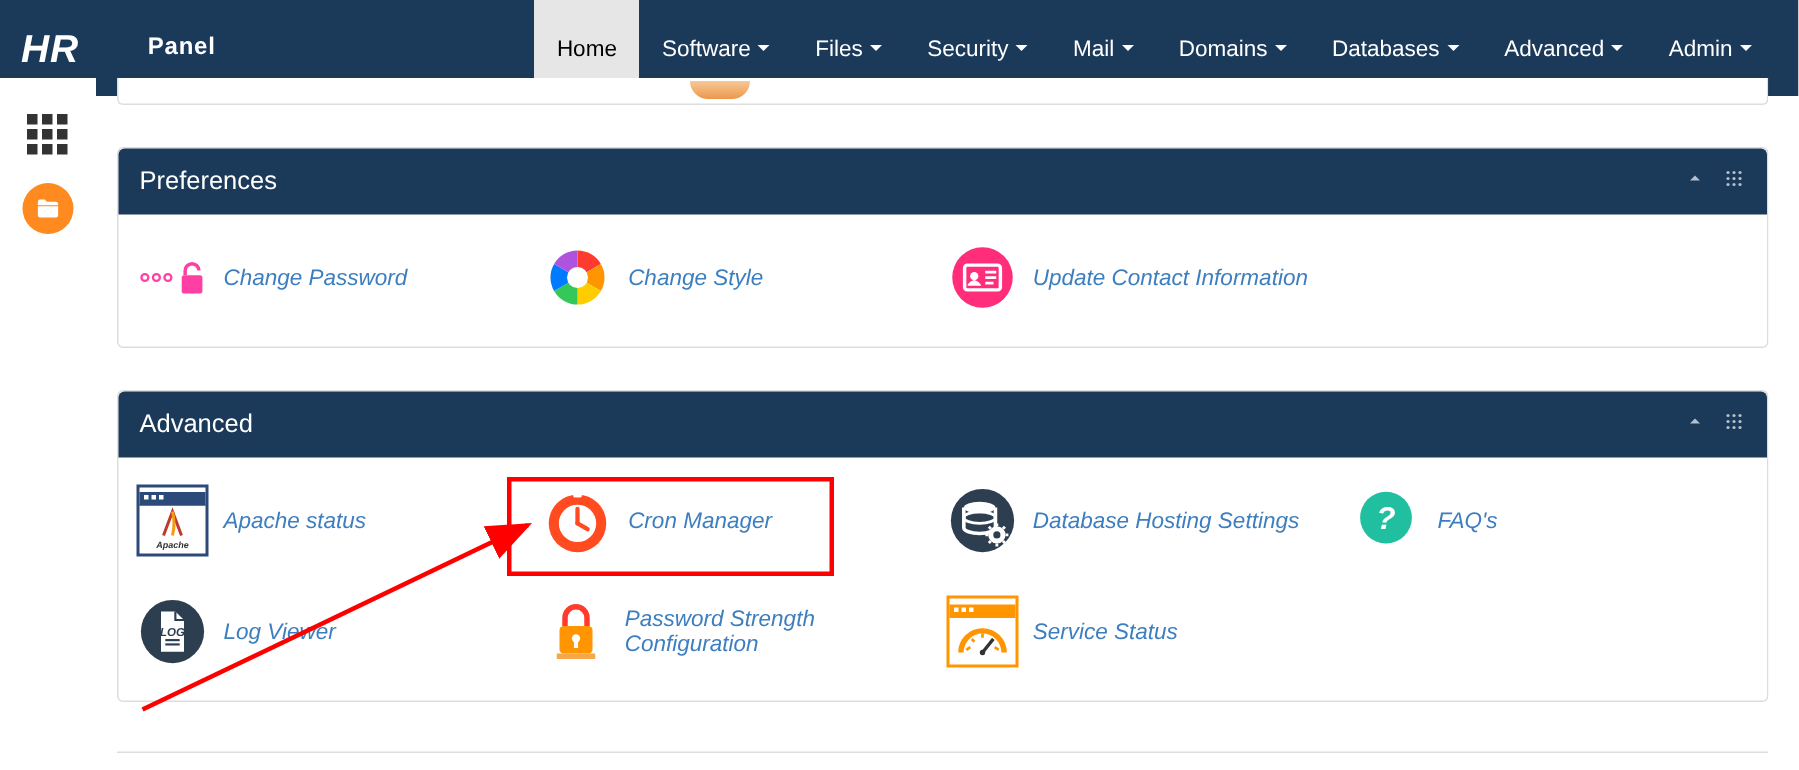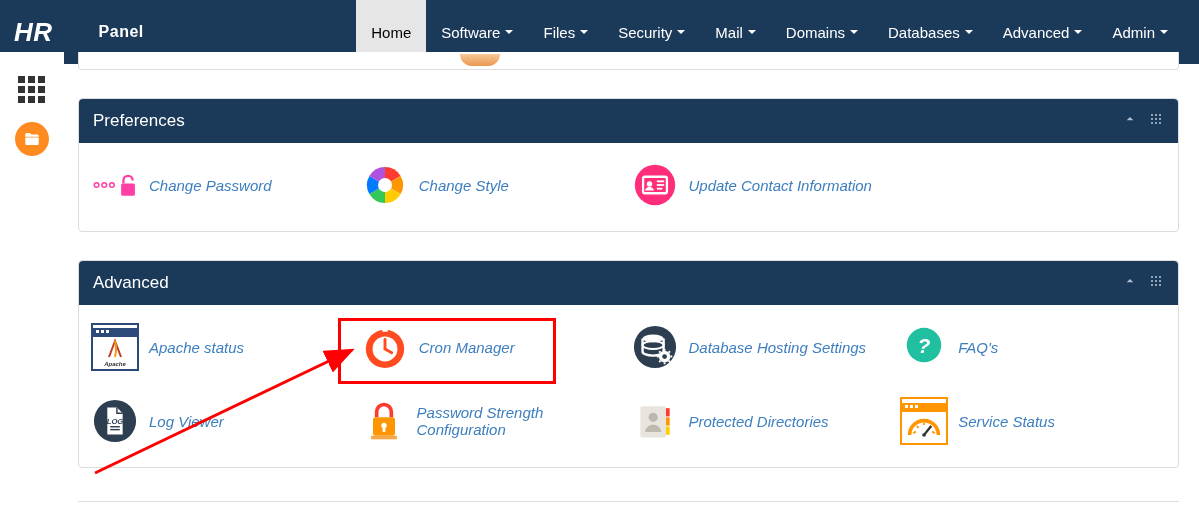--- a/index.html
+++ b/index.html
@@ -411,33 +411,20 @@
             <path d="M16 20v-6a8 8 0 0 1 16 0v6" fill="none" stroke="#ff3b30" stroke-width="4"></path>
             <rect x="12" y="20" width="24" height="20" rx="3" fill="#ff9500"></rect>
             <rect x="10" y="40" width="28" height="4" fill="#f4a84a"></rect>
             <circle cx="24" cy="29" r="3" fill="#fff"></circle>
             <rect x="22.5" y="30" width="3" height="6" fill="#fff"></rect>
           </svg>
         </div>
         <span class="item-label">Password Strength Configuration</span>
       </div>
 
-      <div class="item">
-        <div class="item-icon">
-          <svg width="44" height="44" viewBox="0 0 48 48">
-            <rect x="8" y="8" width="28" height="34" rx="2" fill="#e9e4de"></rect>
-            <rect x="36" y="10" width="4" height="9" fill="#ff3b30"></rect>
-            <rect x="36" y="20" width="4" height="9" fill="#ff9500"></rect>
-            <rect x="36" y="30" width="4" height="9" fill="#ffcc00"></rect>
-            <circle cx="22" cy="20" r="5" fill="#bfb8ae"></circle>
-            <path d="M13 36c1-6 6-8 9-8s8 2 9 8" fill="#bfb8ae"></path>
-          </svg>
-        </div>
-        <span class="item-label">Protected Directories</span>
-      </div>
 
       <div class="item">
         <div class="item-icon" style="border:2px solid #ff9500;border-radius:0;background:#fff;flex-direction:column;">
           <div style="width:100%;height:9px;background:#ff9500;display:flex;gap:2px;padding:2px 3px;">
               <span style="width:3px;height:3px;background:#fff;"></span>
               <span style="width:3px;height:3px;background:#fff;"></span>
               <span style="width:3px;height:3px;background:#fff;"></span>
             </div>
           <svg width="36" height="28" viewBox="0 0 40 28">
             <path d="M4 24a16 16 0 0 1 32 0" fill="none" stroke="#ff9500" stroke-width="4"></path>

